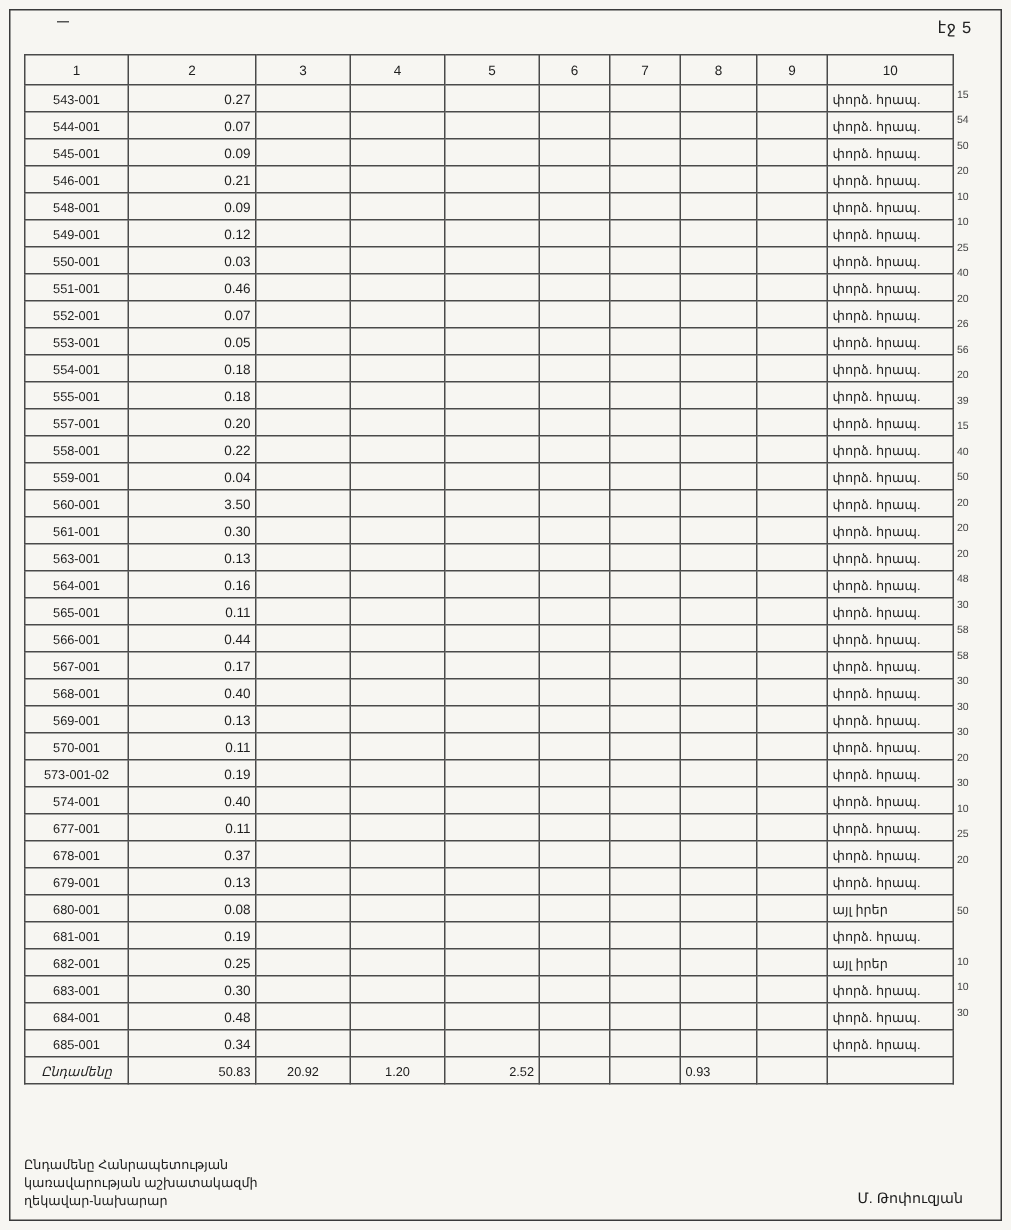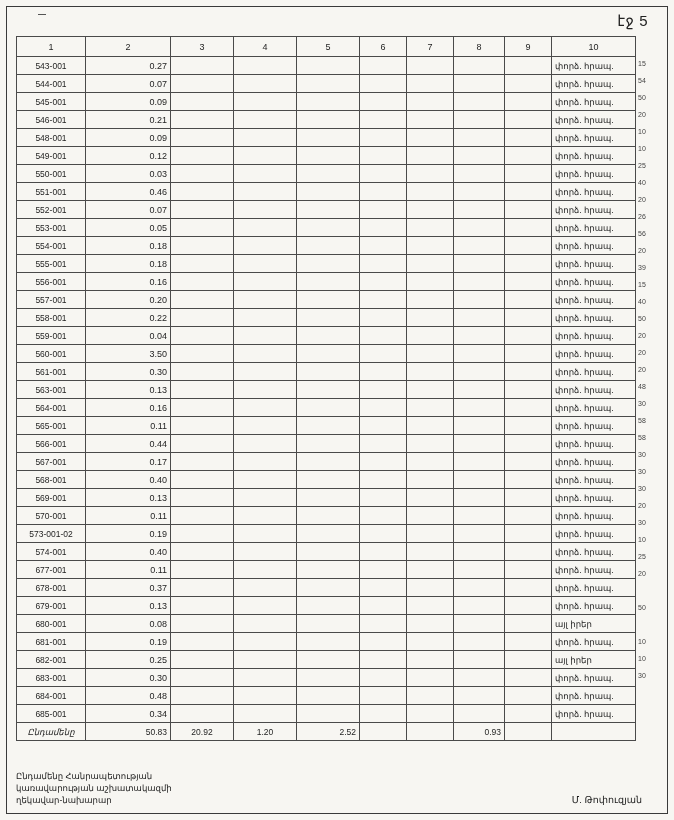--- a/index.html
+++ b/index.html
@@ -28,21 +28,21 @@
     top: 6px;
     right: 6px;
     bottom: 6px;
     border: 1px solid #3a3a3a;
     box-sizing: border-box;
   }
   .page-number {
     position: absolute;
     right: 26px;
     top: 12px;
-    font-size: 15px;
+    font-size: 11px;
     letter-spacing: 0.5px;
     color: #222;
   }
   .tick-top {
     position: absolute;
     left: 38px;
     top: 14px;
     width: 8px;
     border-top: 1px solid #555;
   }
@@ -72,21 +72,21 @@
     height: 19px;
     font-size: 9px;
   }
   .c-code { width: 62px; text-align: center; padding-left: 4px; font-size: 8.5px; }
   .c-n2 { width: 78px; text-align: right; }
   .c-n3 { width: 56px; text-align: center; }
   .c-n4 { width: 56px; text-align: center; }
   .c-n5 { width: 56px; text-align: right; }
   .c-n6 { width: 40px; text-align: center; }
   .c-n7 { width: 40px; text-align: center; }
-  .c-n8 { width: 44px; text-align: right; }
+  .c-n8 { width: 44px; text-align: left; }
   .c-n9 { width: 40px; text-align: center; }
   .c-note { text-align: left; padding-left: 4px; font-size: 8.5px; }
   tr.total td { font-size: 8.5px; }
   .total-label { font-size: 8px; font-style: italic; }
   .right-margin-notes {
     position: absolute;
     left: 638px;
     top: 36px;
     width: 26px;
     font-size: 7px;
@@ -284,32 +284,20 @@
           <td class="c-n3"></td>
           <td class="c-n4"></td>
           <td class="c-n5"></td>
           <td class="c-n6"></td>
           <td class="c-n7"></td>
           <td class="c-n8"></td>
           <td class="c-n9"></td>
           <td class="c-note">փորձ. հրապ.</td>
         </tr>
         <tr>
-          <td class="c-code">556-001</td>
-          <td class="c-n2">0.16</td>
-          <td class="c-n3"></td>
-          <td class="c-n4"></td>
-          <td class="c-n5"></td>
-          <td class="c-n6"></td>
-          <td class="c-n7"></td>
-          <td class="c-n8"></td>
-          <td class="c-n9"></td>
-          <td class="c-note">փորձ. հրապ.</td>
-        </tr>
-        <tr>
           <td class="c-code">557-001</td>
           <td class="c-n2">0.20</td>
           <td class="c-n3"></td>
           <td class="c-n4"></td>
           <td class="c-n5"></td>
           <td class="c-n6"></td>
           <td class="c-n7"></td>
           <td class="c-n8"></td>
           <td class="c-n9"></td>
           <td class="c-note">փորձ. հրապ.</td>

